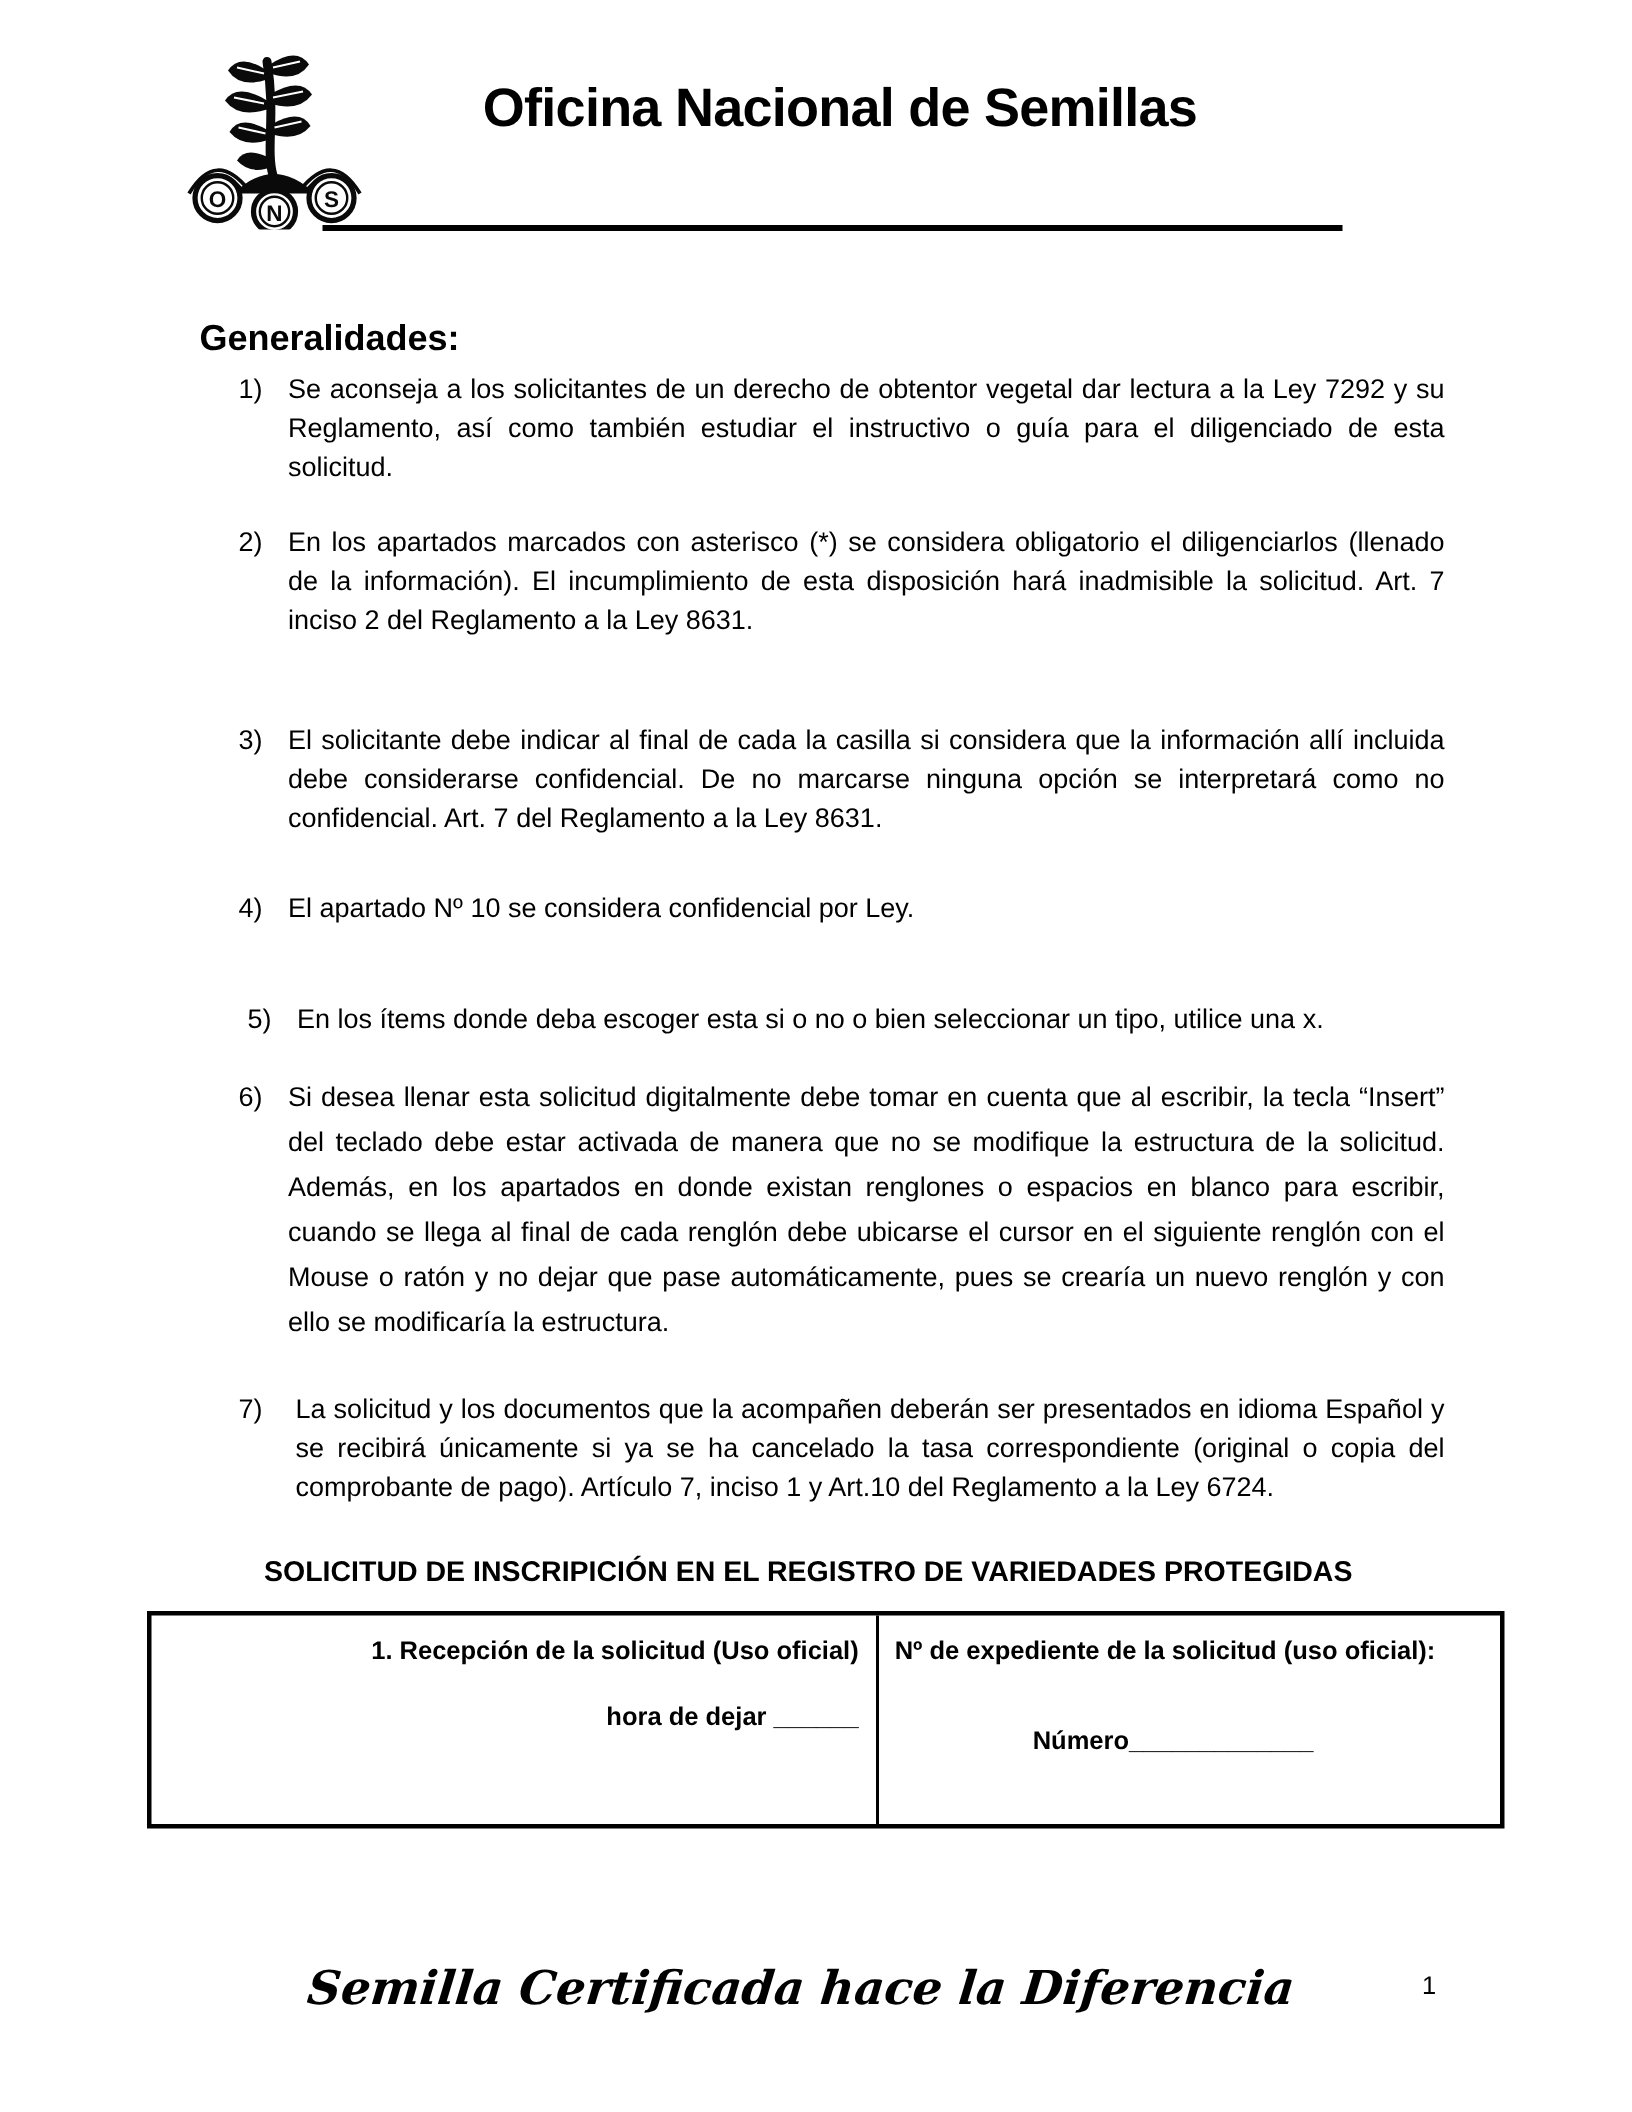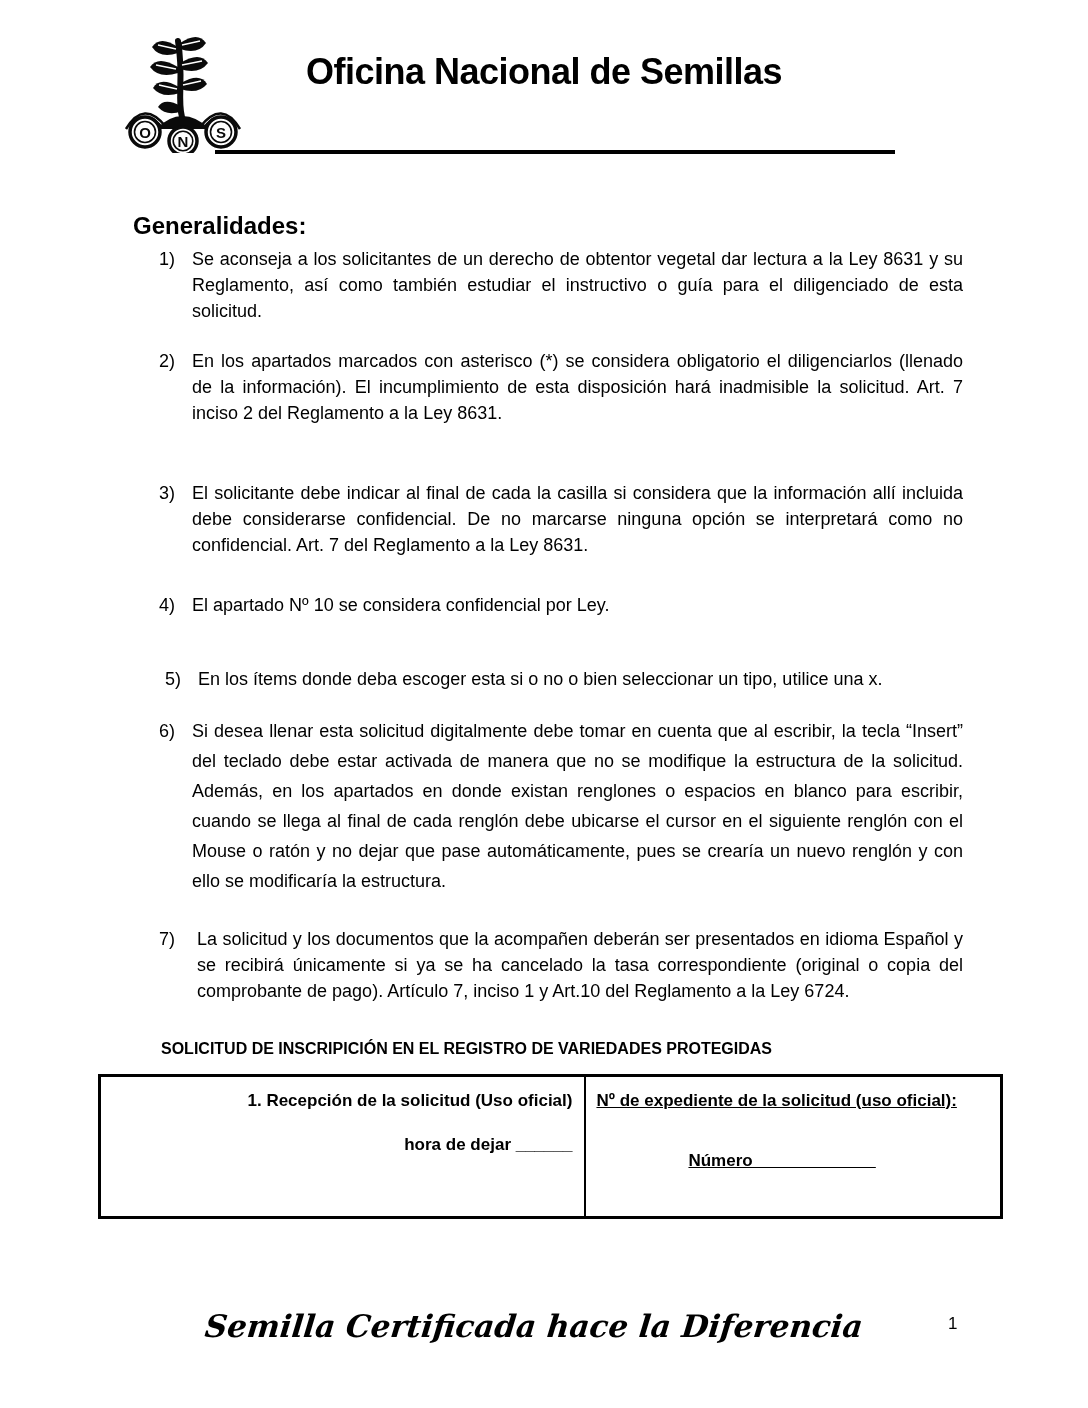--- a/index.html
+++ b/index.html
@@ -17,21 +17,21 @@
   
   .logo {
     position: absolute;
     left: 122px;
     top: 33px;
     width: 122px;
     height: 120px;
   }
   .header-text {
     position: absolute;
-    left: 204px;
+    left: 220px;
     top: 52px;
     width: 680px;
     text-align: center;
   }
   .doc-title {
     font-size: 36px;
     font-weight: bold;
     letter-spacing: -0.5px;
     line-height: 40px;
   }
@@ -82,23 +82,23 @@
   .item-2 { margin-bottom: 54px; }
   .item-3 { margin-bottom: 34px; }
   .item-4 { margin-bottom: 48px; }
   .item-5 { margin-bottom: 24px; }
   .item-5 .num { margin-left: 32px; }
   .item-6 { line-height: 30px; margin-bottom: 30px; }
   .item-7 { margin-bottom: 32px; }
   .item-7 .txt { padding-left: 12px; }
 
   .section-title {
-    font-size: 16px;
-    font-weight: bold;
-    margin-left: 28px;
+    font-size: 19px;
+    font-weight: bold;
+    margin-left: 43px;
     line-height: 26px;
   }
 
   
   .official-table {
     position: absolute;
     left: 98px;
     top: 1074px;
     width: 905px;
     height: 145px;
@@ -109,21 +109,20 @@
   }
   .official-table .cell-left {
     width: 54%;
     border-right: 2px solid #000000;
     padding: 14px 12px 10px 10px;
     text-align: right;
   }
   .official-table .cell-right {
     width: 46%;
     padding: 14px 10px 8px 10px;
-    text-decoration: underline;
   }
   .blank-line { letter-spacing: 0; }
   .fecha-line  { margin: 22px 0 0 38px; }
   .hora-line   { margin: 24px 0 0 38px; }
   .numero-line { margin: 40px 0 0 92px; }
 
   
   .footer-slogan {
     position: absolute;
     left: 0;
@@ -191,21 +190,21 @@
   <div class="header-text">
     <div class="doc-title">Oficina Nacional de Semillas</div>
   </div>
   <div class="header-rule"></div>
 
   <div class="content">
     <div class="generalidades-heading">Generalidades:</div>
 
     <div class="num-item item-1">
       <span class="num">1)</span>
-      <span class="txt">Se aconseja a los solicitantes de un derecho de obtentor vegetal dar lectura a la Ley 8631 y su Reglamento, así como también estudiar el instructivo o guía para el diligenciado de esta solicitud.</span>
+      <span class="txt">Se aconseja a los solicitantes de un derecho de obtentor vegetal dar lectura a la Ley 7292 y su Reglamento, así como también estudiar el instructivo o guía para el diligenciado de esta solicitud.</span>
     </div>
 
     <div class="num-item item-2">
       <span class="num">2)</span>
       <span class="txt">En los apartados  marcados con asterisco (*) se  considera obligatorio el diligenciarlos (llenado de la información). El incumplimiento de esta disposición hará inadmisible la solicitud. Art. 7 inciso 2 del Reglamento a la Ley 8631.</span>
     </div>
 
     <div class="num-item item-3">
       <span class="num">3)</span>
       <span class="txt">El solicitante debe indicar al final de cada la casilla si considera que la información allí incluida debe considerarse confidencial. De no marcarse ninguna opción se  interpretará como no confidencial. Art. 7 del Reglamento a la Ley 8631.</span>

